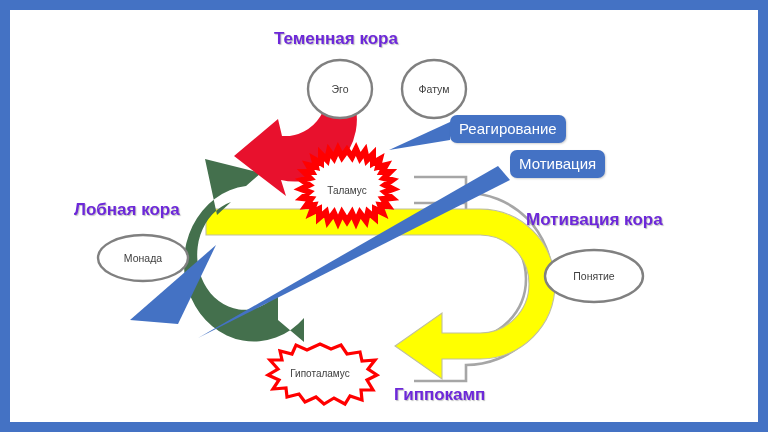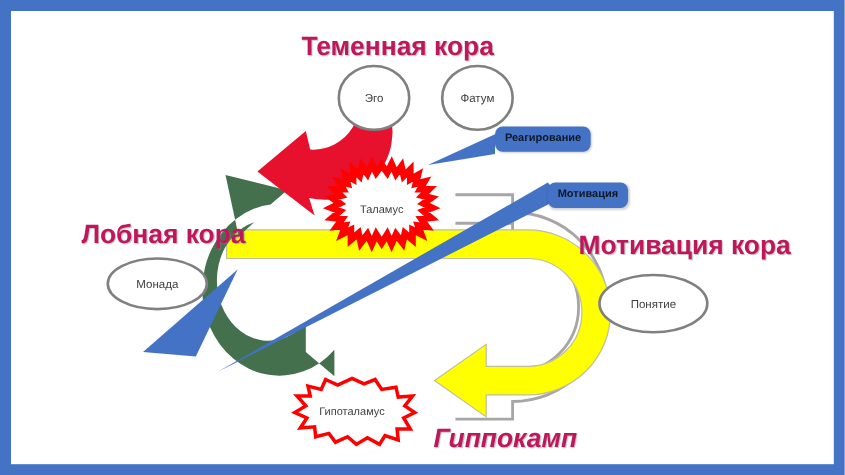--- a/index.html
+++ b/index.html
@@ -3,30 +3,30 @@
 <meta charset="utf-8">
 <title>Brain regions diagram</title>
 <style>
   html,body{margin:0;padding:0;background:#ffffff;}
   body{width:768px;height:432px;overflow:hidden;
        font-family:"Liberation Sans","DejaVu Sans",sans-serif;}
   #stage{position:relative;width:768px;height:432px;background:#4472c4;box-sizing:border-box;}
   #canvas{position:absolute;left:10px;top:10px;width:748px;height:412px;background:#ffffff;overflow:hidden;}
   svg.layer{position:absolute;left:0;top:0;width:748px;height:412px;overflow:visible;}
 
-  .region-title{position:absolute;color:#be185d;font-weight:bold;font-size:24px;
+  .region-title{position:absolute;color:#6d28d9;font-weight:bold;font-size:17px;
       letter-spacing:0px;white-space:nowrap;
       text-shadow:1px 1px 1px rgba(140,140,140,0.55);}
 
   .node-label{font-size:10.5px;fill:#404040;font-family:"Liberation Sans","DejaVu Sans",sans-serif;}
   .star-label{font-size:10px;fill:#404040;font-family:"Liberation Sans","DejaVu Sans",sans-serif;}
 
-  .callout{position:absolute;background:#4472c4;color:#0f172a;border-radius:7px;
-      font-size:10px;line-height:1;padding:6px 9px 7px 9px;white-space:nowrap;
-      box-shadow:1px 1px 2px rgba(0,0,0,0.18);font-weight:bold;}
+  .callout{position:absolute;background:#4472c4;color:#ffffff;border-radius:7px;
+      font-size:15px;line-height:1;padding:6px 9px 7px 9px;white-space:nowrap;
+      box-shadow:1px 1px 2px rgba(0,0,0,0.18);}
 </style>
 </head>
 <body>
 
 <div id="stage">
   <div id="canvas">
 
     <svg class="layer" viewBox="0 0 748 412">
 
       <path d="M 196 170
@@ -114,21 +114,21 @@
       <text class="star-label" x="337" y="184" text-anchor="middle">Таламус</text>
       <text class="star-label" x="310" y="367" text-anchor="middle">Гипоталамус</text>
     </svg>
 
     <div class="region-title" style="left:264px;top:19px;">Теменная кора</div>
 
     <div class="region-title" style="left:64px;top:190px;">Лобная кора</div>
 
     <div class="region-title" style="left:516px;top:200px;">Мотивация кора</div>
 
-    <div class="region-title" style="left:384px;top:375px;font-style:italic;">Гиппокамп</div>
+    <div class="region-title" style="left:384px;top:375px;">Гиппокамп</div>
 
     <div class="callout" style="left:440px;top:105px;">Реагирование</div>
 
-    <div class="callout" style="left:488px;top:140px;margin-top:16px;">Мотивация</div>
+    <div class="callout" style="left:500px;top:140px;">Мотивация</div>
 
 
   </div>
 </div>
 
 </body></html>

